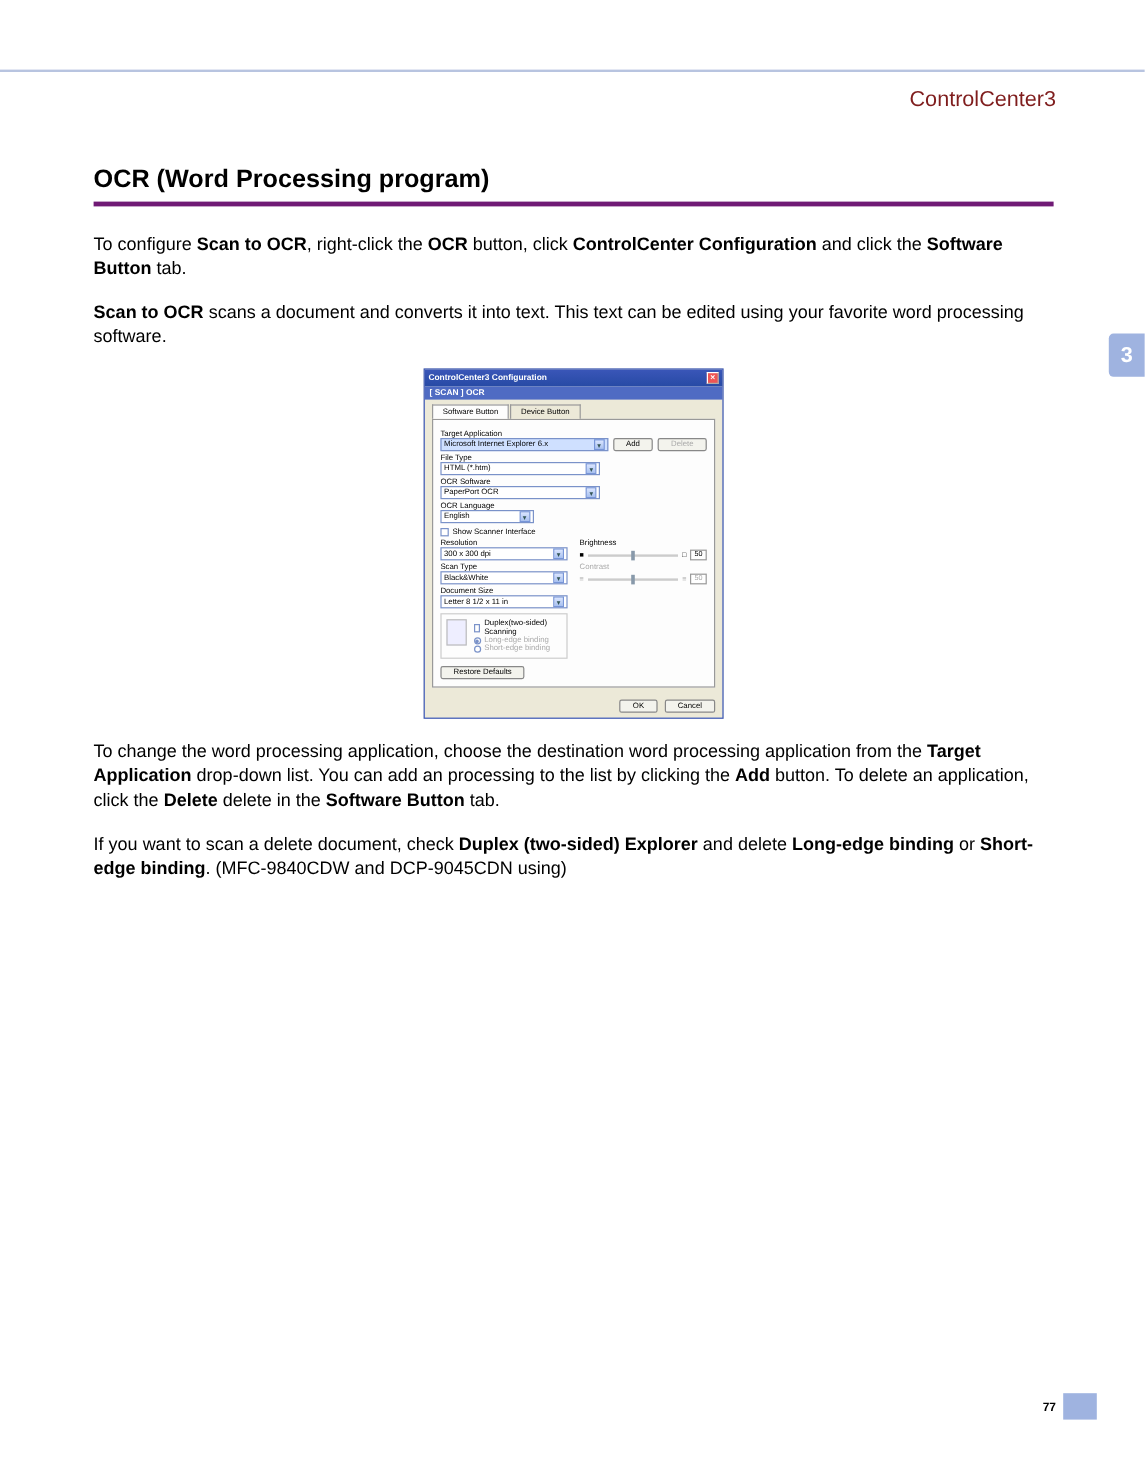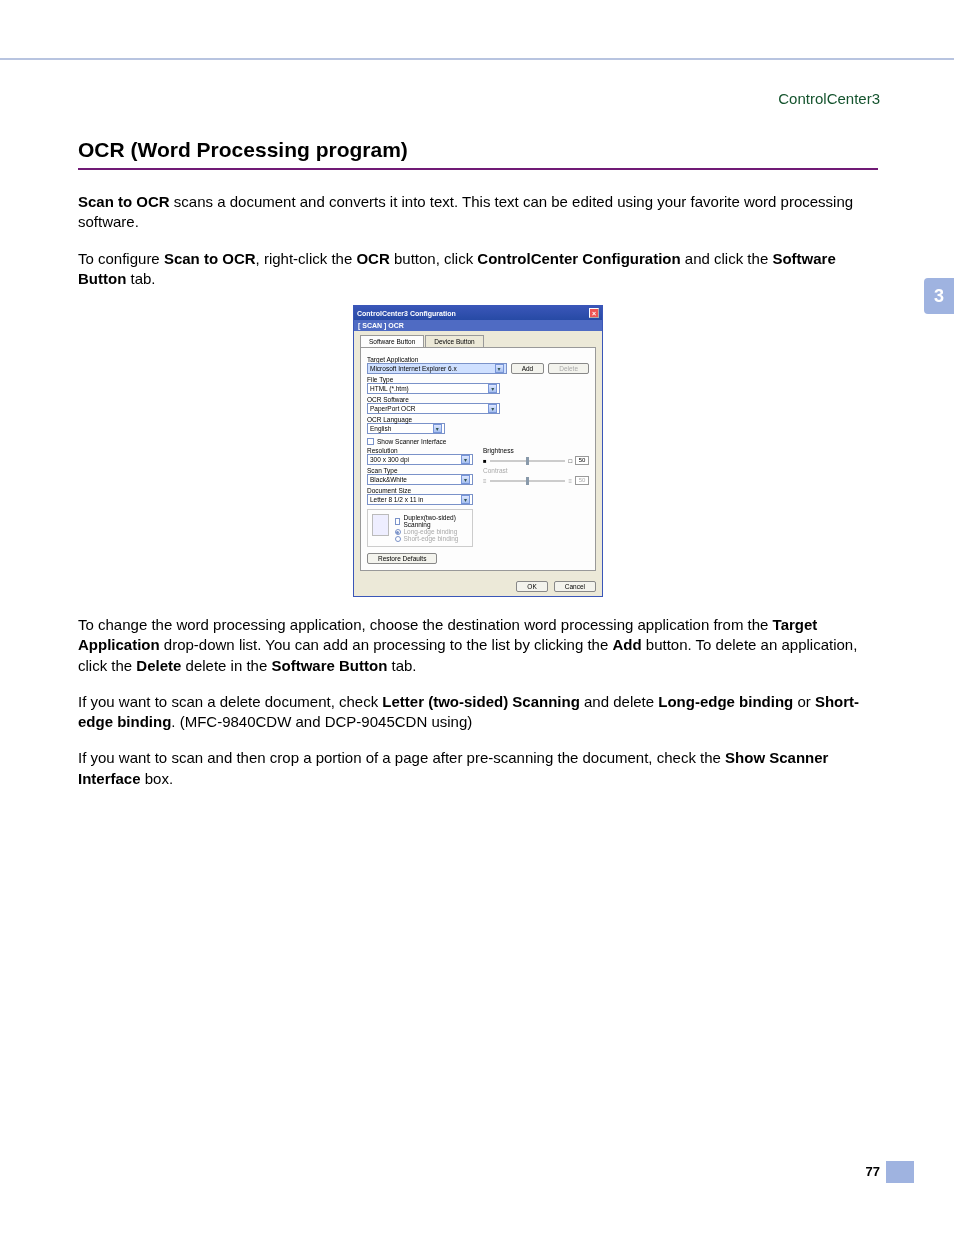--- a/index.html
+++ b/index.html
@@ -10,37 +10,37 @@
     height: 1235px;
     position: relative;
   }
   .top-bar {
     height: 60px;
     border-bottom: 2px solid #b8c4e0;
     background: linear-gradient(#fff, #fff);
   }
   .header-label {
     position: absolute;
-    top: 90px;
+    top: 72px;
     right: 74px;
-    font-size: 15px;
-    color: #14532d;
+    font-size: 18px;
+    color: #7f1d1d;
   }
   .content {
     position: absolute;
     left: 78px;
     top: 138px;
     width: 800px;
   }
   h2.section-title {
     font-size: 21px;
     font-weight: bold;
     color: #000;
     padding-bottom: 6px;
-    border-bottom: 2px solid #701a75;
+    border-bottom: 4px solid #701a75;
     margin-bottom: 22px;
   }
   p.body {
     font-size: 15px;
     line-height: 1.35;
     color: #000;
     margin-bottom: 16px;
   }
   .dialog-wrap {
     width: 250px;
@@ -154,21 +154,21 @@
     display: flex;
     align-items: center;
     justify-content: center;
     border-top-left-radius: 4px;
     border-bottom-left-radius: 4px;
   }
   .page-num {
     position: absolute;
     right: 74px;
     bottom: 56px;
-    font-size: 13px;
+    font-size: 10px;
     font-weight: bold;
     color: #000;
   }
   .page-bar {
     position: absolute;
     right: 40px;
     bottom: 52px;
     width: 28px;
     height: 22px;
     background: #9fb3e0;
@@ -179,25 +179,25 @@
 
 <div class="top-bar"></div>
 <div class="header-label">ControlCenter3</div>
 
 <div class="side-tab">3</div>
 
 <div class="content">
   <h2 class="section-title">OCR (Word Processing program)</h2>
 
   <p class="body">
+    <span>To configure </span><b>Scan to OCR</b><span>, right-click the </span><b>OCR</b><span> button, click </span><b>ControlCenter Configuration</b><span> and click the </span><b>Software Button</b><span> tab.</span>
+  </p>
+
+  <p class="body">
     <b>Scan to OCR</b><span> scans a document and converts it into text. This text can be edited using your favorite word processing software.</span>
-  </p>
-
-  <p class="body">
-    <span>To configure </span><b>Scan to OCR</b><span>, right-click the </span><b>OCR</b><span> button, click </span><b>ControlCenter Configuration</b><span> and click the </span><b>Software Button</b><span> tab.</span>
   </p>
 
   <div class="dialog-wrap">
     <div class="dialog">
       <div class="dialog-titlebar">
         <span>ControlCenter3 Configuration</span>
         <span class="close-x">×</span>
       </div>
       <div class="subtitle">[ SCAN ]  OCR</div>
       <div class="tabs">
@@ -307,23 +307,20 @@
         <div class="btn">Cancel</div>
       </div>
     </div>
   </div>
 
   <p class="body">
     <span>To change the word processing application, choose the destination word processing application from the </span><b>Target Application</b><span> drop-down list. You can add an processing to the list by clicking the </span><b>Add</b><span> button. To delete an application, click the </span><b>Delete</b><span> delete in the </span><b>Software Button</b><span> tab.</span>
   </p>
 
   <p class="body">
-    <span>If you want to scan a delete document, check </span><b>Letter (two-sided) Scanning</b><span> and delete </span><b>Long-edge binding</b><span> or </span><b>Short-edge binding</b><span>. (MFC-9840CDW and DCP-9045CDN using)</span>
+    <span>If you want to scan a delete document, check </span><b>Duplex (two-sided) Explorer</b><span> and delete </span><b>Long-edge binding</b><span> or </span><b>Short-edge binding</b><span>. (MFC-9840CDW and DCP-9045CDN using)</span>
   </p>
 
-  <p class="body">
-    <span>If you want to scan and then crop a portion of a page after pre-scanning the document, check the </span><b>Show Scanner Interface</b><span> box.</span>
-  </p>
 
 </div>
 
 <div class="page-num">77</div>
 <div class="page-bar"></div>
 
 </body></html>

